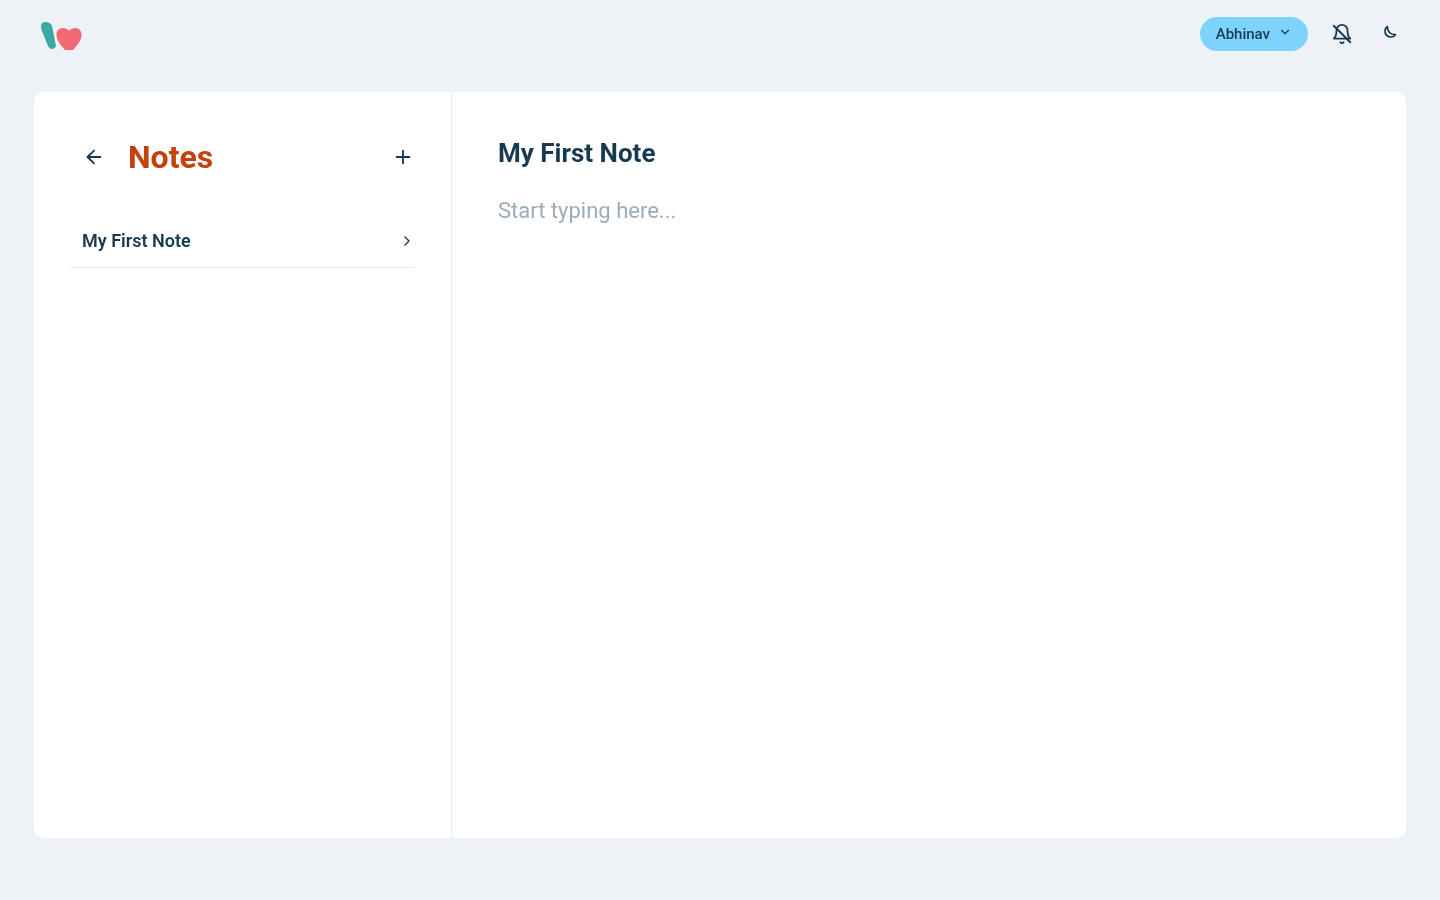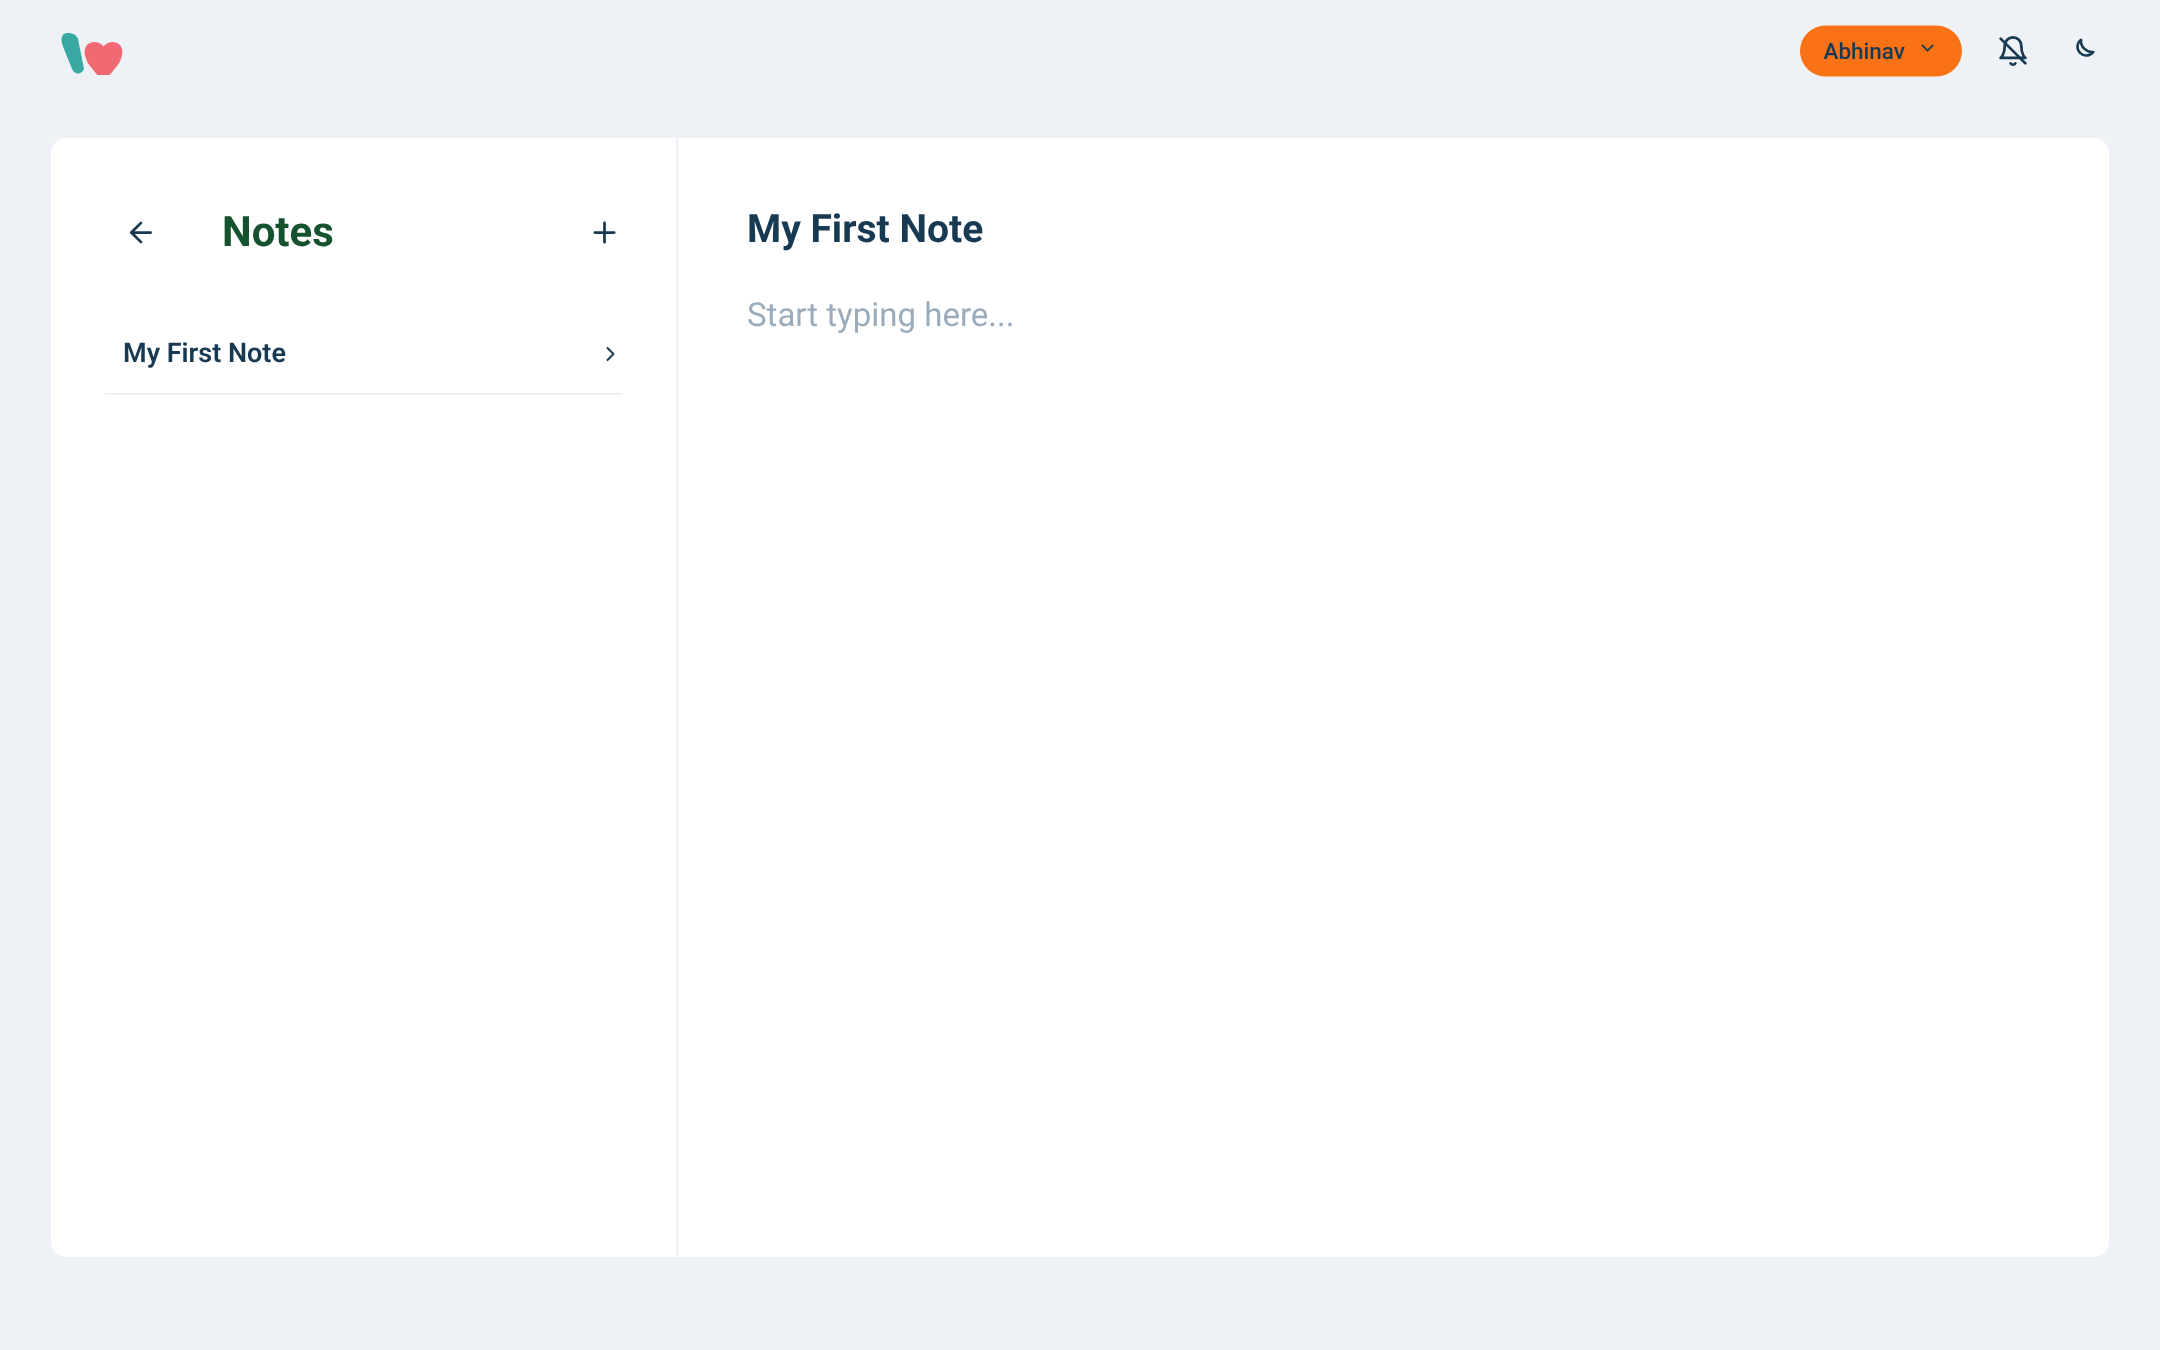--- a/index.html
+++ b/index.html
@@ -27,21 +27,21 @@
   }
   .header-right {
     display: flex;
     align-items: center;
     gap: 22px;
   }
   .user-chip {
     display: flex;
     align-items: center;
     gap: 8px;
-    background: #f97316;
+    background: #7dd3fc;
     border-radius: 999px;
     padding: 8px 16px;
     cursor: pointer;
     font-size: 15px;
     color: #173a52;
     font-weight: 500;
     justify-content: flex-end;
   }
   .icon-btn {
     width: 24px;
@@ -77,25 +77,24 @@
   .back-btn {
     width: 24px;
     height: 24px;
     display: flex;
     align-items: center;
     justify-content: center;
     cursor: pointer;
     color: #173a52;
   }
   .sidebar-title {
-    font-size: 28px;
+    font-size: 32px;
     font-weight: 700;
-    color: #14532d;
+    color: #c2410c;
     flex: 1;
-    margin-left: 20px;
   }
   .add-btn {
     width: 24px;
     height: 24px;
     display: flex;
     align-items: center;
     justify-content: center;
     cursor: pointer;
     color: #173a52;
   }

